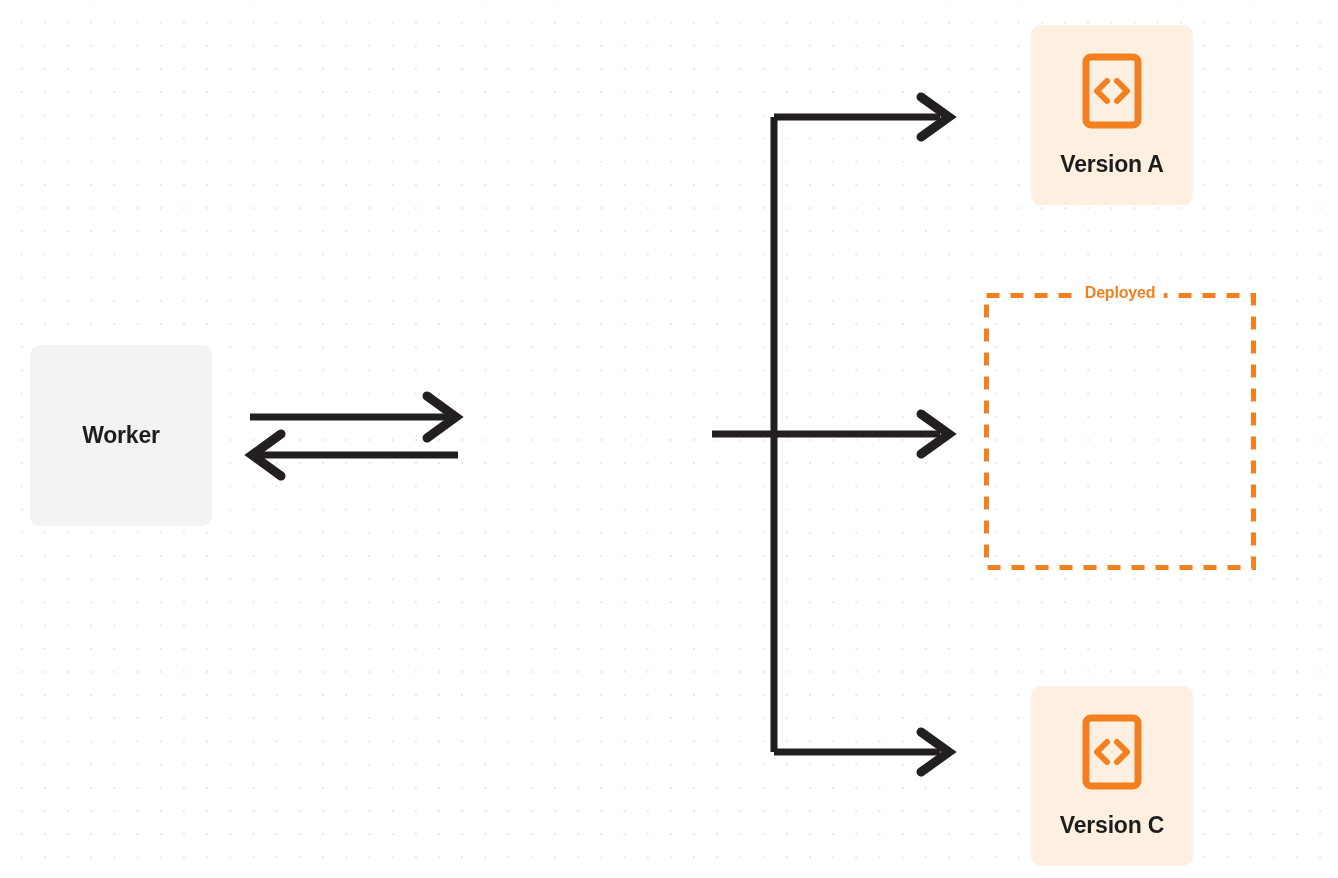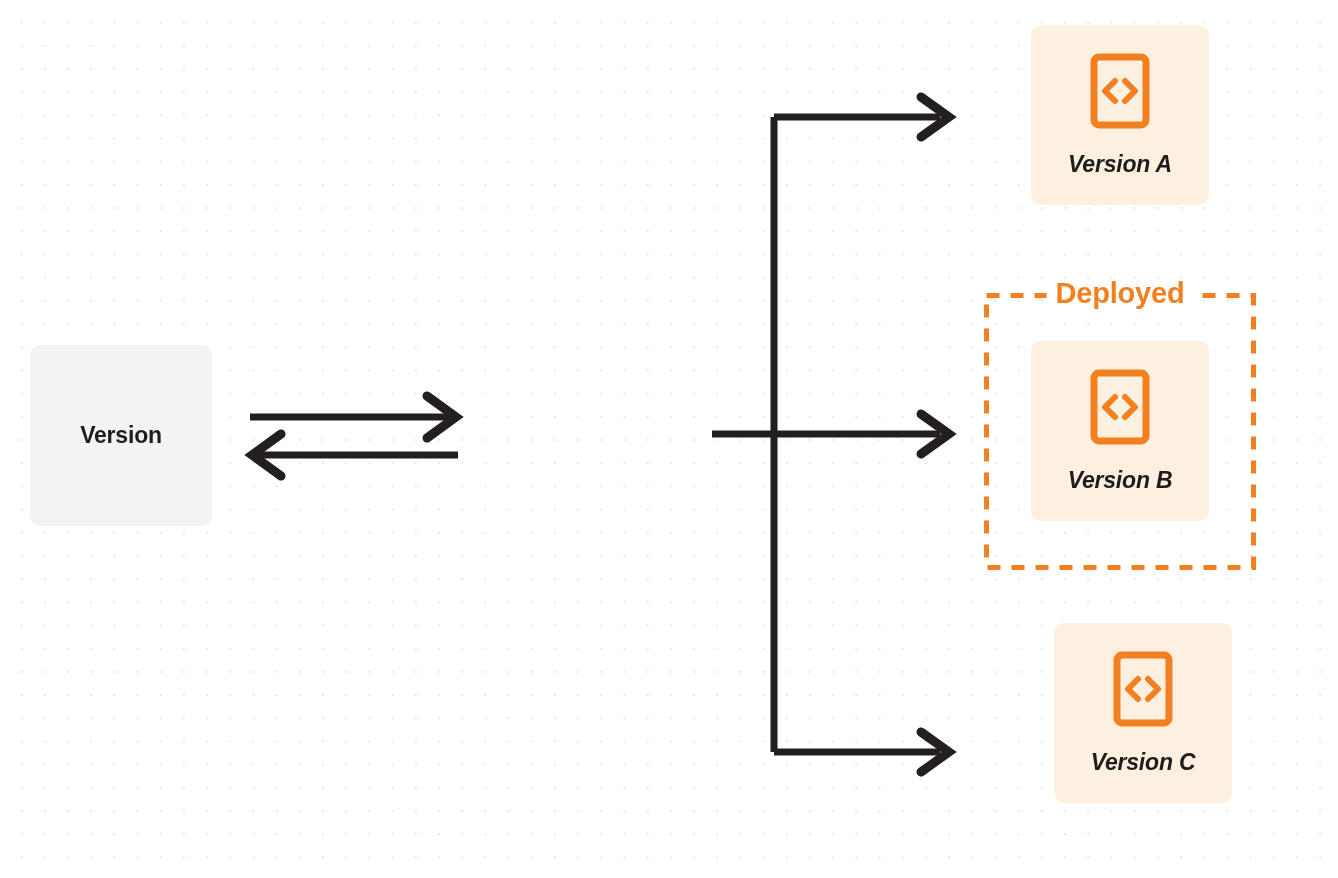--- a/index.html
+++ b/index.html
@@ -37,27 +37,26 @@
   }
   #client-node {
     left: 30px; top: 345px; width: 182px; height: 181px;
     background: #f2f3f4;
   }
   #worker-node {
     left: 493px; top: 345px; width: 182px; height: 181px;
     background: #fdf0e1;
   }
   .version-node {
-    width: 178px; height: 180px;
+    width: 162px; height: 180px;
     background: #fdf0e1;
-    font-style: italic;
   }
   #version-a-node { left: 1031px; top: 25px; }
   #version-b-node { left: 1031px; top: 341px; }
-  #version-c-node { left: 1031px; top: 623px; margin-left: 23px; }
+  #version-c-node { left: 1031px; top: 686px; }
 
   .card-icon { display: block; }
   #worker-node .card-icon { margin-bottom: 16px; }
   .version-node .card-icon { margin-bottom: 18px; }
 
   
   #deployed-group {
     position: absolute;
     left: 984px; top: 293px;
     width: 272px; height: 277px;
@@ -65,21 +64,21 @@
   #deployed-group .dash-svg {
     position: absolute; inset: 0;
   }
   #deployed-label {
     position: absolute;
     top: -14px;
     left: 50%;
     transform: translateX(-50%);
     background: #ffffff;
     padding: 0 9px;
-    font-size: 29px;
+    font-size: 16px;
     font-weight: bold;
     color: #f38020;
     letter-spacing: -0.2px;
     white-space: nowrap;
     line-height: 28px;
   }
 
   
   #connectors {
     position: absolute;
@@ -134,21 +133,21 @@
     </g>
 
     <g>
       <path d="M774 752 H 940" stroke="#231f20" stroke-width="7" stroke-linecap="butt"></path>
       <path d="M921 732 L 949 752 L 921 772" stroke="#231f20" stroke-width="9" stroke-linecap="round" stroke-linejoin="miter" fill="none"></path>
     </g>
   </svg>
 
 
   <div class="node" id="client-node">
-    <div class="node-label">Version</div>
+    <div class="node-label">Worker</div>
   </div>
 
 
   <div class="node version-node" id="version-a-node">
     <span class="card-icon">
       <svg width="60" height="76" viewBox="0 0 60 76" fill="none">
         <rect x="4" y="4" width="52" height="68" rx="5" ry="5" stroke="#f38020" stroke-width="7" fill="none"></rect>
         <path d="M25 28 L 15 38 L 25 48" stroke="#f38020" stroke-width="6" stroke-linecap="round" stroke-linejoin="round" fill="none"></path>
         <path d="M35 28 L 45 38 L 35 48" stroke="#f38020" stroke-width="6" stroke-linecap="round" stroke-linejoin="round" fill="none"></path>
       </svg>
@@ -156,30 +155,20 @@
     <div class="node-label">Version A</div>
   </div>
 
   <div id="deployed-group">
     <svg class="dash-svg" viewBox="0 0 272 277" width="272" height="277" fill="none" preserveAspectRatio="none">
       <rect x="2.5" y="2.5" width="267" height="272" stroke="#f38020" stroke-width="5" fill="none" stroke-dasharray="13 11" stroke-linecap="butt"></rect>
     </svg>
     <div id="deployed-label">Deployed</div>
   </div>
 
-  <div class="node version-node" id="version-b-node">
-    <span class="card-icon">
-      <svg width="60" height="76" viewBox="0 0 60 76" fill="none">
-        <rect x="4" y="4" width="52" height="68" rx="5" ry="5" stroke="#f38020" stroke-width="7" fill="none"></rect>
-        <path d="M25 28 L 15 38 L 25 48" stroke="#f38020" stroke-width="6" stroke-linecap="round" stroke-linejoin="round" fill="none"></path>
-        <path d="M35 28 L 45 38 L 35 48" stroke="#f38020" stroke-width="6" stroke-linecap="round" stroke-linejoin="round" fill="none"></path>
-      </svg>
-    </span>
-    <div class="node-label">Version B</div>
-  </div>
 
   <div class="node version-node" id="version-c-node">
     <span class="card-icon">
       <svg width="60" height="76" viewBox="0 0 60 76" fill="none">
         <rect x="4" y="4" width="52" height="68" rx="5" ry="5" stroke="#f38020" stroke-width="7" fill="none"></rect>
         <path d="M25 28 L 15 38 L 25 48" stroke="#f38020" stroke-width="6" stroke-linecap="round" stroke-linejoin="round" fill="none"></path>
         <path d="M35 28 L 45 38 L 35 48" stroke="#f38020" stroke-width="6" stroke-linecap="round" stroke-linejoin="round" fill="none"></path>
       </svg>
     </span>
     <div class="node-label">Version C</div>

